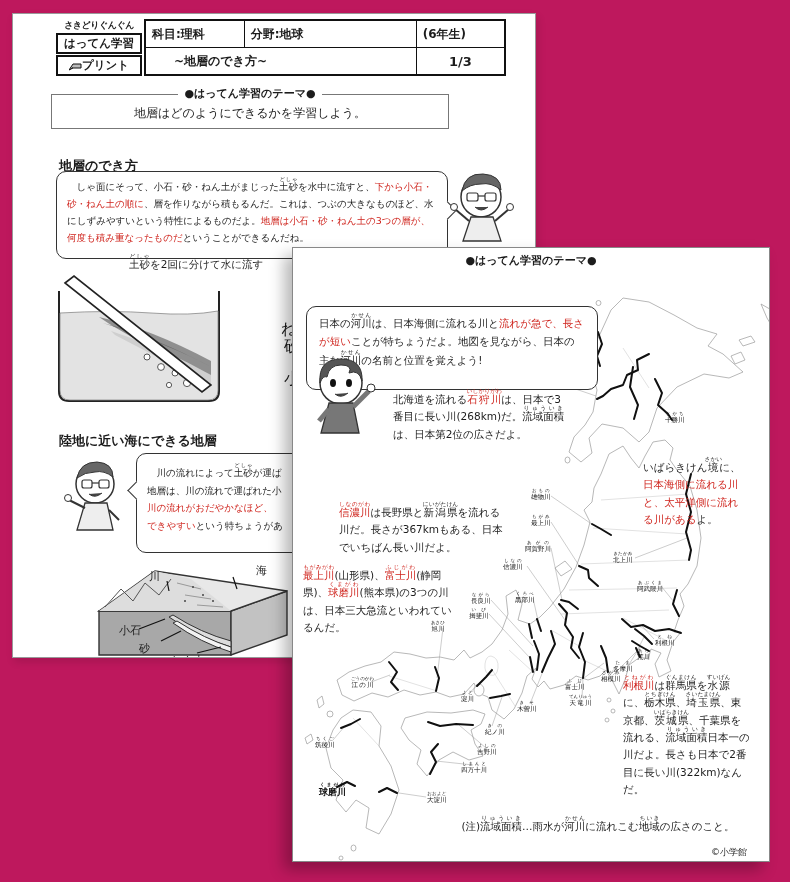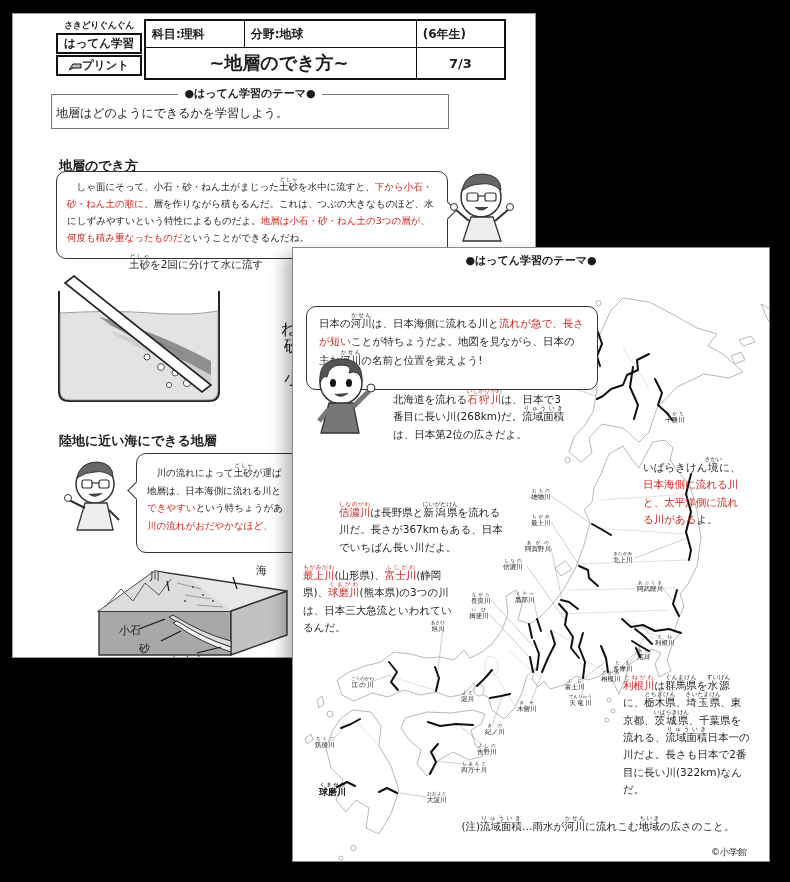--- a/index.html
+++ b/index.html
@@ -1,36 +1,36 @@
 <!DOCTYPE html>
 <html><head>
 <meta charset="utf-8">
 <style>
   html,body{margin:0;padding:0;background:#fff;}
-  .canvas{position:relative;width:790px;height:882px;background:#000000;overflow:hidden;
+  .canvas{position:relative;width:790px;height:882px;background:#be185d;overflow:hidden;
           font-family:"DejaVu Sans","Liberation Sans",sans-serif;color:#1c1c1c;}
   .page{position:absolute;background:#fff;border:1px solid #999;box-sizing:border-box;overflow:hidden;}
   .page-back{left:12px;top:13px;width:524px;height:645px;z-index:1;box-shadow:2px 4px 8px rgba(0,0,0,.12);}
   .page-front{left:292px;top:247px;width:478px;height:615px;z-index:2;border-color:#888;
               box-shadow:-8px 8px 14px rgba(0,0,0,.28);}
   .abs{position:absolute;}
   .red{color:#cf231c;}
   ruby rt{font-size:55%;letter-spacing:0;}
 
   
   .logo{left:43px;top:5px;width:86px;text-align:center;}
   .logo .l1{font-size:9px;font-weight:bold;letter-spacing:-.5px;}
   .logo .l2,.logo .l3{border:2px solid #111;font-size:11.5px;font-weight:bold;margin-top:1px;
         padding:0 2px;background:#fff;display:flex;align-items:center;justify-content:center;height:17px;}
   .hdr-table{left:131px;top:5px;width:362px;border:2px solid #111;border-collapse:collapse;}
   .hdr-table td{border:1.5px solid #111;font-size:12px;font-weight:bold;padding:3px 6px;height:20px;}
   .theme-wrap{left:38px;width:398px;}
   .theme-head{position:relative;text-align:center;font-weight:bold;font-size:11px;z-index:2;}
   .theme-head span{background:#fff;padding:0 6px;}
-  .theme-box{border:1px solid #777;margin-top:-7px;text-align:left;font-size:12px;padding:10px 4px 6px;}
+  .theme-box{border:1px solid #777;margin-top:-7px;text-align:center;font-size:12px;padding:10px 4px 6px;}
   .sec-head{font-weight:bold;font-size:13px;}
   .bubble{position:absolute;border:1.5px solid #333;border-radius:10px;background:#fff;box-sizing:border-box;}
   .tail{position:absolute;width:12px;height:12px;background:#fff;transform:rotate(45deg);}
   .tail.right{right:-7px;top:32px;border-top:1.5px solid #333;border-right:1.5px solid #333;}
   .tail.left{left:-7px;top:30px;border-left:1.5px solid #333;border-bottom:1.5px solid #333;}
   .tail.bl{left:22px;bottom:-7px;border-bottom:1.5px solid #333;border-left:1.5px solid #333;}
   .bubble1{left:43px;top:157px;width:392px;height:88px;font-size:9.5px;line-height:1.8;padding:6px 10px;}
   .caption1{left:116px;top:239px;font-size:10.5px;}
   .tanklbl{font-size:16px;white-space:nowrap;margin-left:43px;}
   .bubble2{left:123px;top:439px;width:205px;height:100px;font-size:9.5px;line-height:1.85;padding:8px 10px;white-space:nowrap;}
@@ -76,22 +76,22 @@
     </div>
 
     <table class="abs hdr-table">
       <tbody>
           <tr>
         <td style="width:92px">科目:理科</td>
         <td style="width:172px">分野:地球</td>
         <td style="width:80px;text-align:left">(6年生)</td>
       </tr>
       <tr>
-        <td colspan="2" style="text-align:center;padding-left:2px;font-size:18px">~地層のでき方~</td>
-        <td style="text-align:center;font-size:13px">7/3</td>
+        <td colspan="2" style="text-align:left;padding-left:28px;font-size:12px">~地層のでき方~</td>
+        <td style="text-align:center;font-size:13px">1/3</td>
       </tr>
     </tbody>
       </table>
 
     <div class="abs theme-wrap" style="top:72px">
       <div class="theme-head"><span>●はってん学習のテーマ●</span></div>
       <div class="theme-box">地層はどのようにできるかを学習しよう。</div>
     </div>
 
     <div class="abs sec-head" style="left:46px;top:143px">地層のでき方</div>
@@ -147,23 +147,23 @@
       <path d="M28,38 Q34,43 41,37" fill="#444" stroke="#333"></path>
       <path d="M24,47 L16,74 L52,74 L46,47 Z" fill="#eee" stroke="#333" stroke-width="1.3"></path>
       <line x1="24" y1="52" x2="8" y2="44" stroke="#333" stroke-width="2"></line>
       <circle cx="7" cy="42" r="3.5" fill="#fff" stroke="#333"></circle>
       <line x1="48" y1="54" x2="58" y2="64" stroke="#333" stroke-width="2"></line>
     </svg>
 
     <div class="bubble bubble2">
       <div class="tail left"></div>
       <div><span>　川の流れによって</span><ruby>土砂<rt>どしゃ</rt></ruby><span>が運ば</span></div>
-      <div><span>地層は、日本海側に流れる川と</span></div>
+      <div><span>地層は、川の流れで運ばれた小</span></div>
+      <div><span class="red">川の流れがおだやかなほど、</span></div>
       <div><span class="red">できやすい</span><span>という特ちょうがあ</span></div>
-      <div><span class="red">川の流れがおだやかなほど、</span></div>
     </div>
 
     <svg class="fig" style="left:68px;top:535px" width="218" height="118" viewBox="0 0 218 118">
       <path d="M18,62 L150,62 L150,106 L18,106 Z" fill="#a8a8a8" stroke="#333" stroke-width="1.4"></path>
       <path d="M150,62 L206,42 L206,86 L150,106 Z" fill="#c2c2c2" stroke="#333" stroke-width="1.4"></path>
       <path d="M18,62 L74,22 L206,42 L150,62 Z" fill="#e8e8e8" stroke="#333" stroke-width="1.4"></path>
       <path d="M74,22 L110,30 L150,62 L18,62 Z" fill="#ddd"></path>
       <path d="M24,58 L40,40 L52,52 L64,34 L78,46 L90,30" fill="none" stroke="#555" stroke-width="1"></path>
       <path d="M96,34 L120,40 M104,46 L130,50 M116,56 L142,58" stroke="#888" stroke-width=".8"></path>
       <circle cx="112" cy="38" r="1" fill="#444"></circle>

